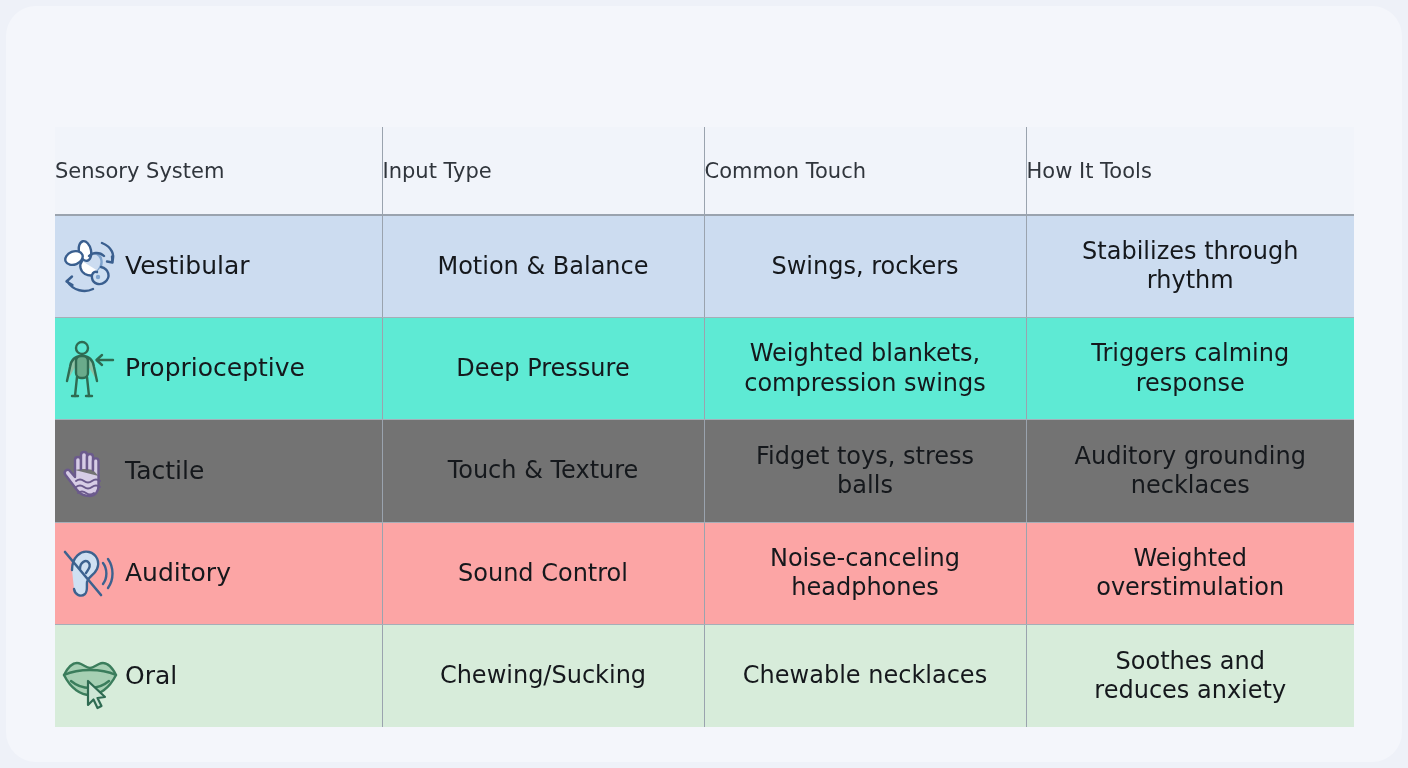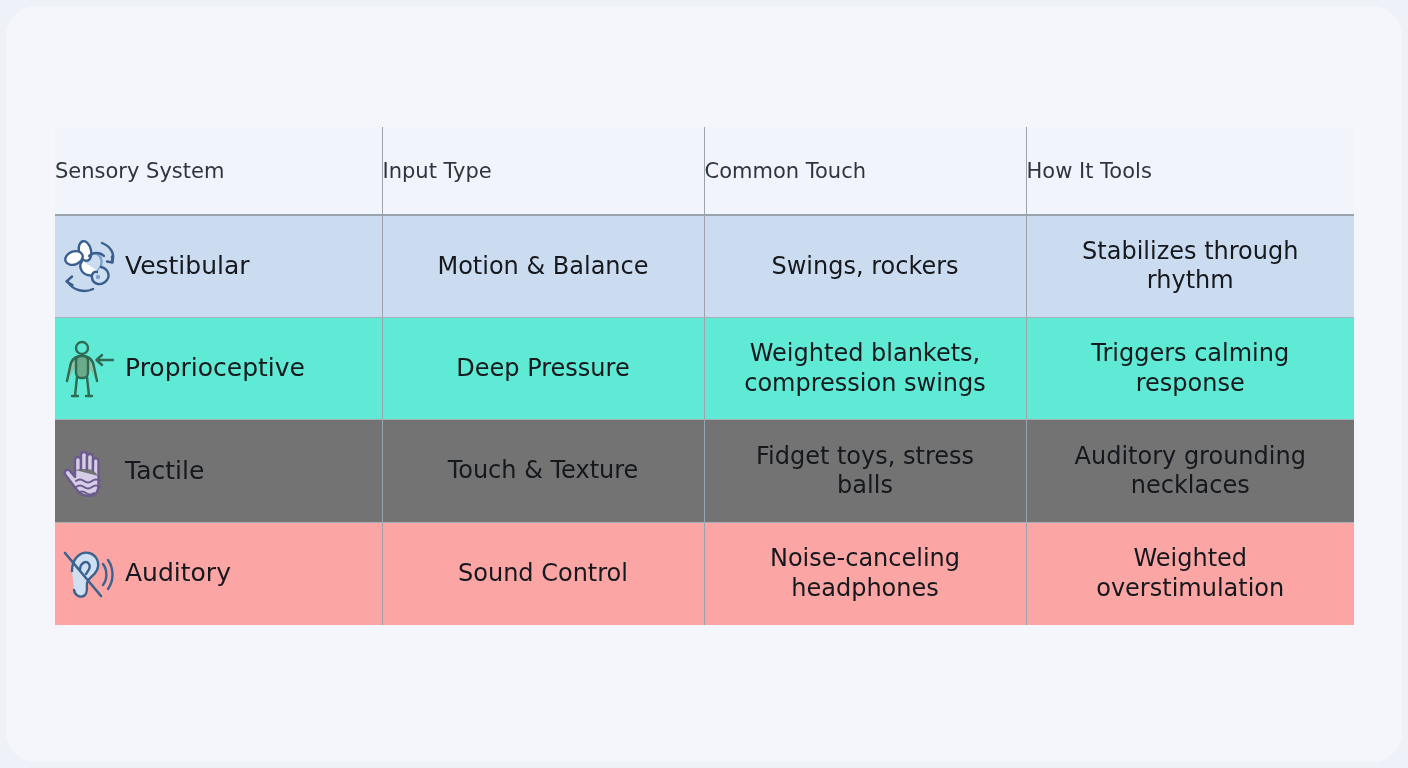--- a/index.html
+++ b/index.html
@@ -248,16 +248,39 @@
         <td>
           <span class="two-line">Noise-canceling</span>
           <span class="two-line">headphones</span>
         </td>
         <td>
           <span class="two-line">Weighted</span>
           <span class="two-line">overstimulation</span>
         </td>
       </tr>
 
+      <tr class="row-oral">
+        <td class="sys">
+          <div class="sys-inner">
+            <svg class="sys-icon" viewBox="0 0 70 70">
+              <g stroke="#3b7d5c" stroke-width="2.4" stroke-linecap="round" stroke-linejoin="round">
+                <path d="M9 34 C14 24 20 20 26 23 C30 25 32 27 35 27 C38 27 40 25 44 23 C50 20 56 24 61 34 C54 48 44 54 35 54 C26 54 16 48 9 34 Z" fill="#a7d0b4"></path>
+                <path d="M9 34 C18 30 27 29 35 29 C43 29 52 30 61 34" fill="none" stroke="#3b7d5c"></path>
+                <path d="M16 40 C22 45 28 47 35 47 C42 47 48 45 54 40" fill="none" stroke="#3b7d5c"></path>
+              </g>
+              <g stroke="#2f6b52" stroke-width="2.2" stroke-linejoin="round" fill="#cfe6d6">
+                <path d="M33 40 L33 64 L38.5 58.5 L42.5 67 L46.5 65 L42.5 57 L50 56 Z"></path>
+              </g>
+            </svg>
+            <span class="sys-label">Oral</span>
+          </div>
+        </td>
+        <td>Chewing/Sucking</td>
+        <td>Chewable necklaces</td>
+        <td>
+          <span class="two-line">Soothes and</span>
+          <span class="two-line">reduces anxiety</span>
+        </td>
+      </tr>
 
     </tbody>
   </table>
 </div>
 
 </body></html>

